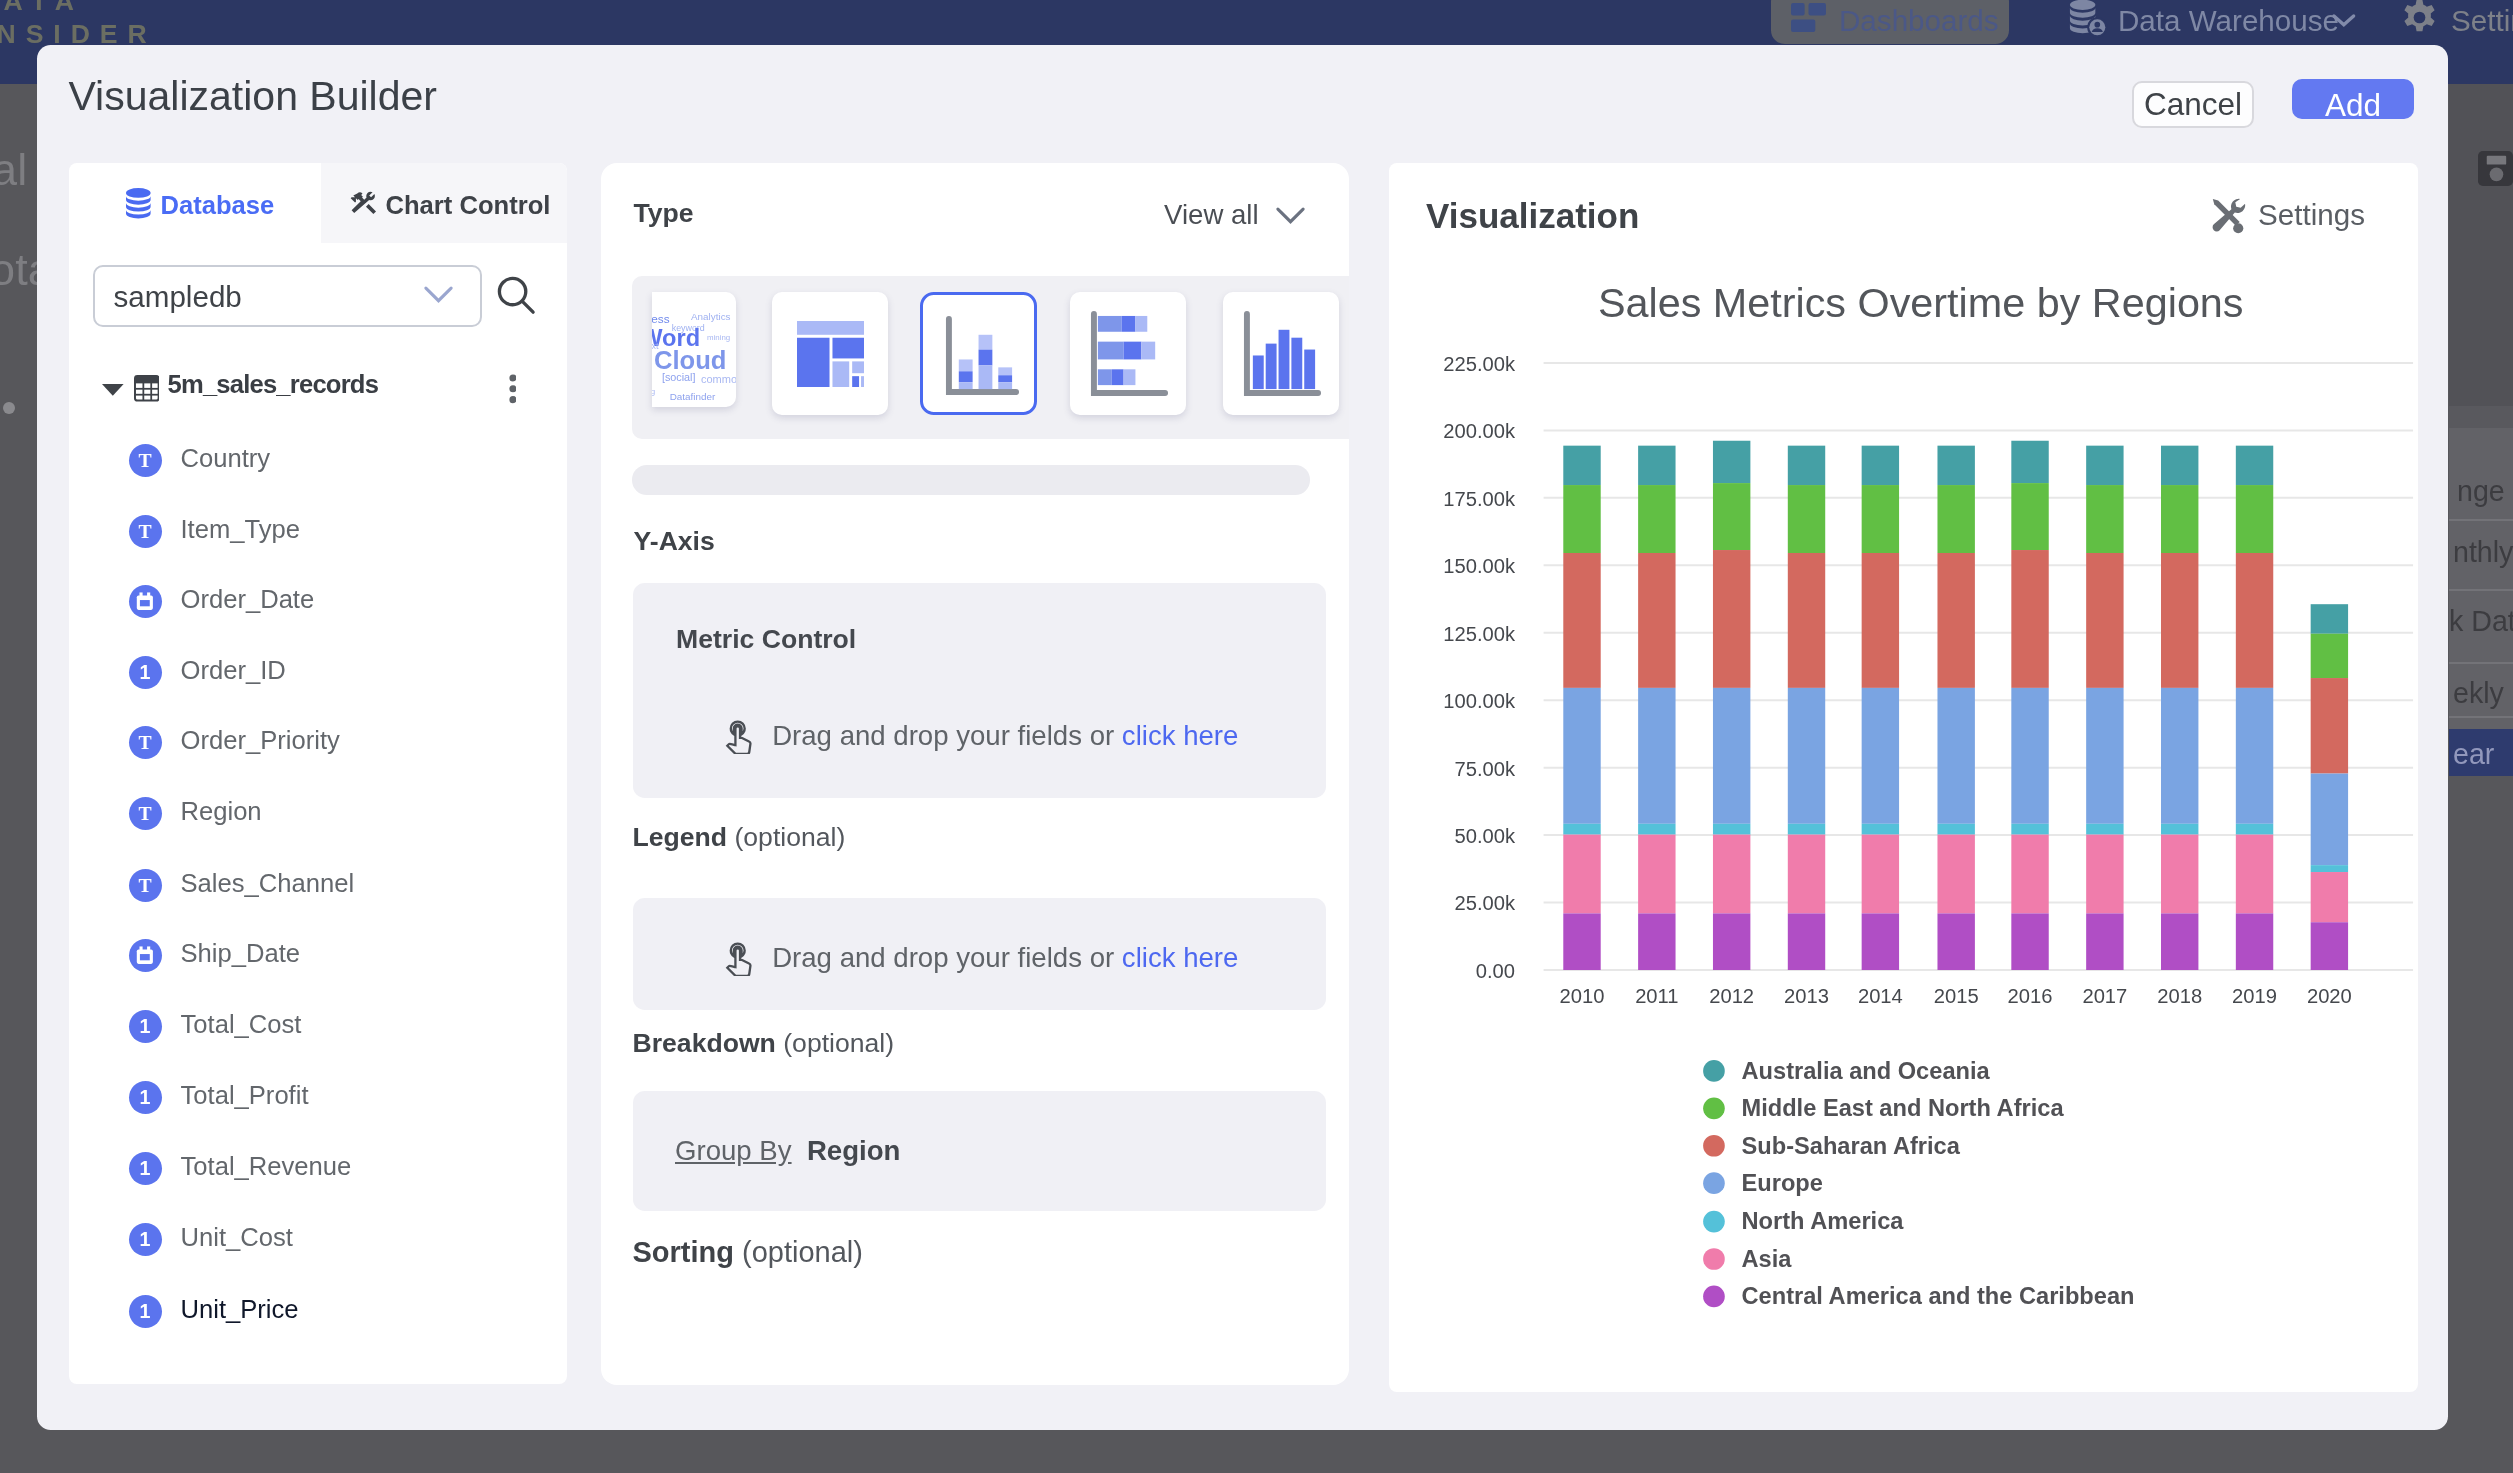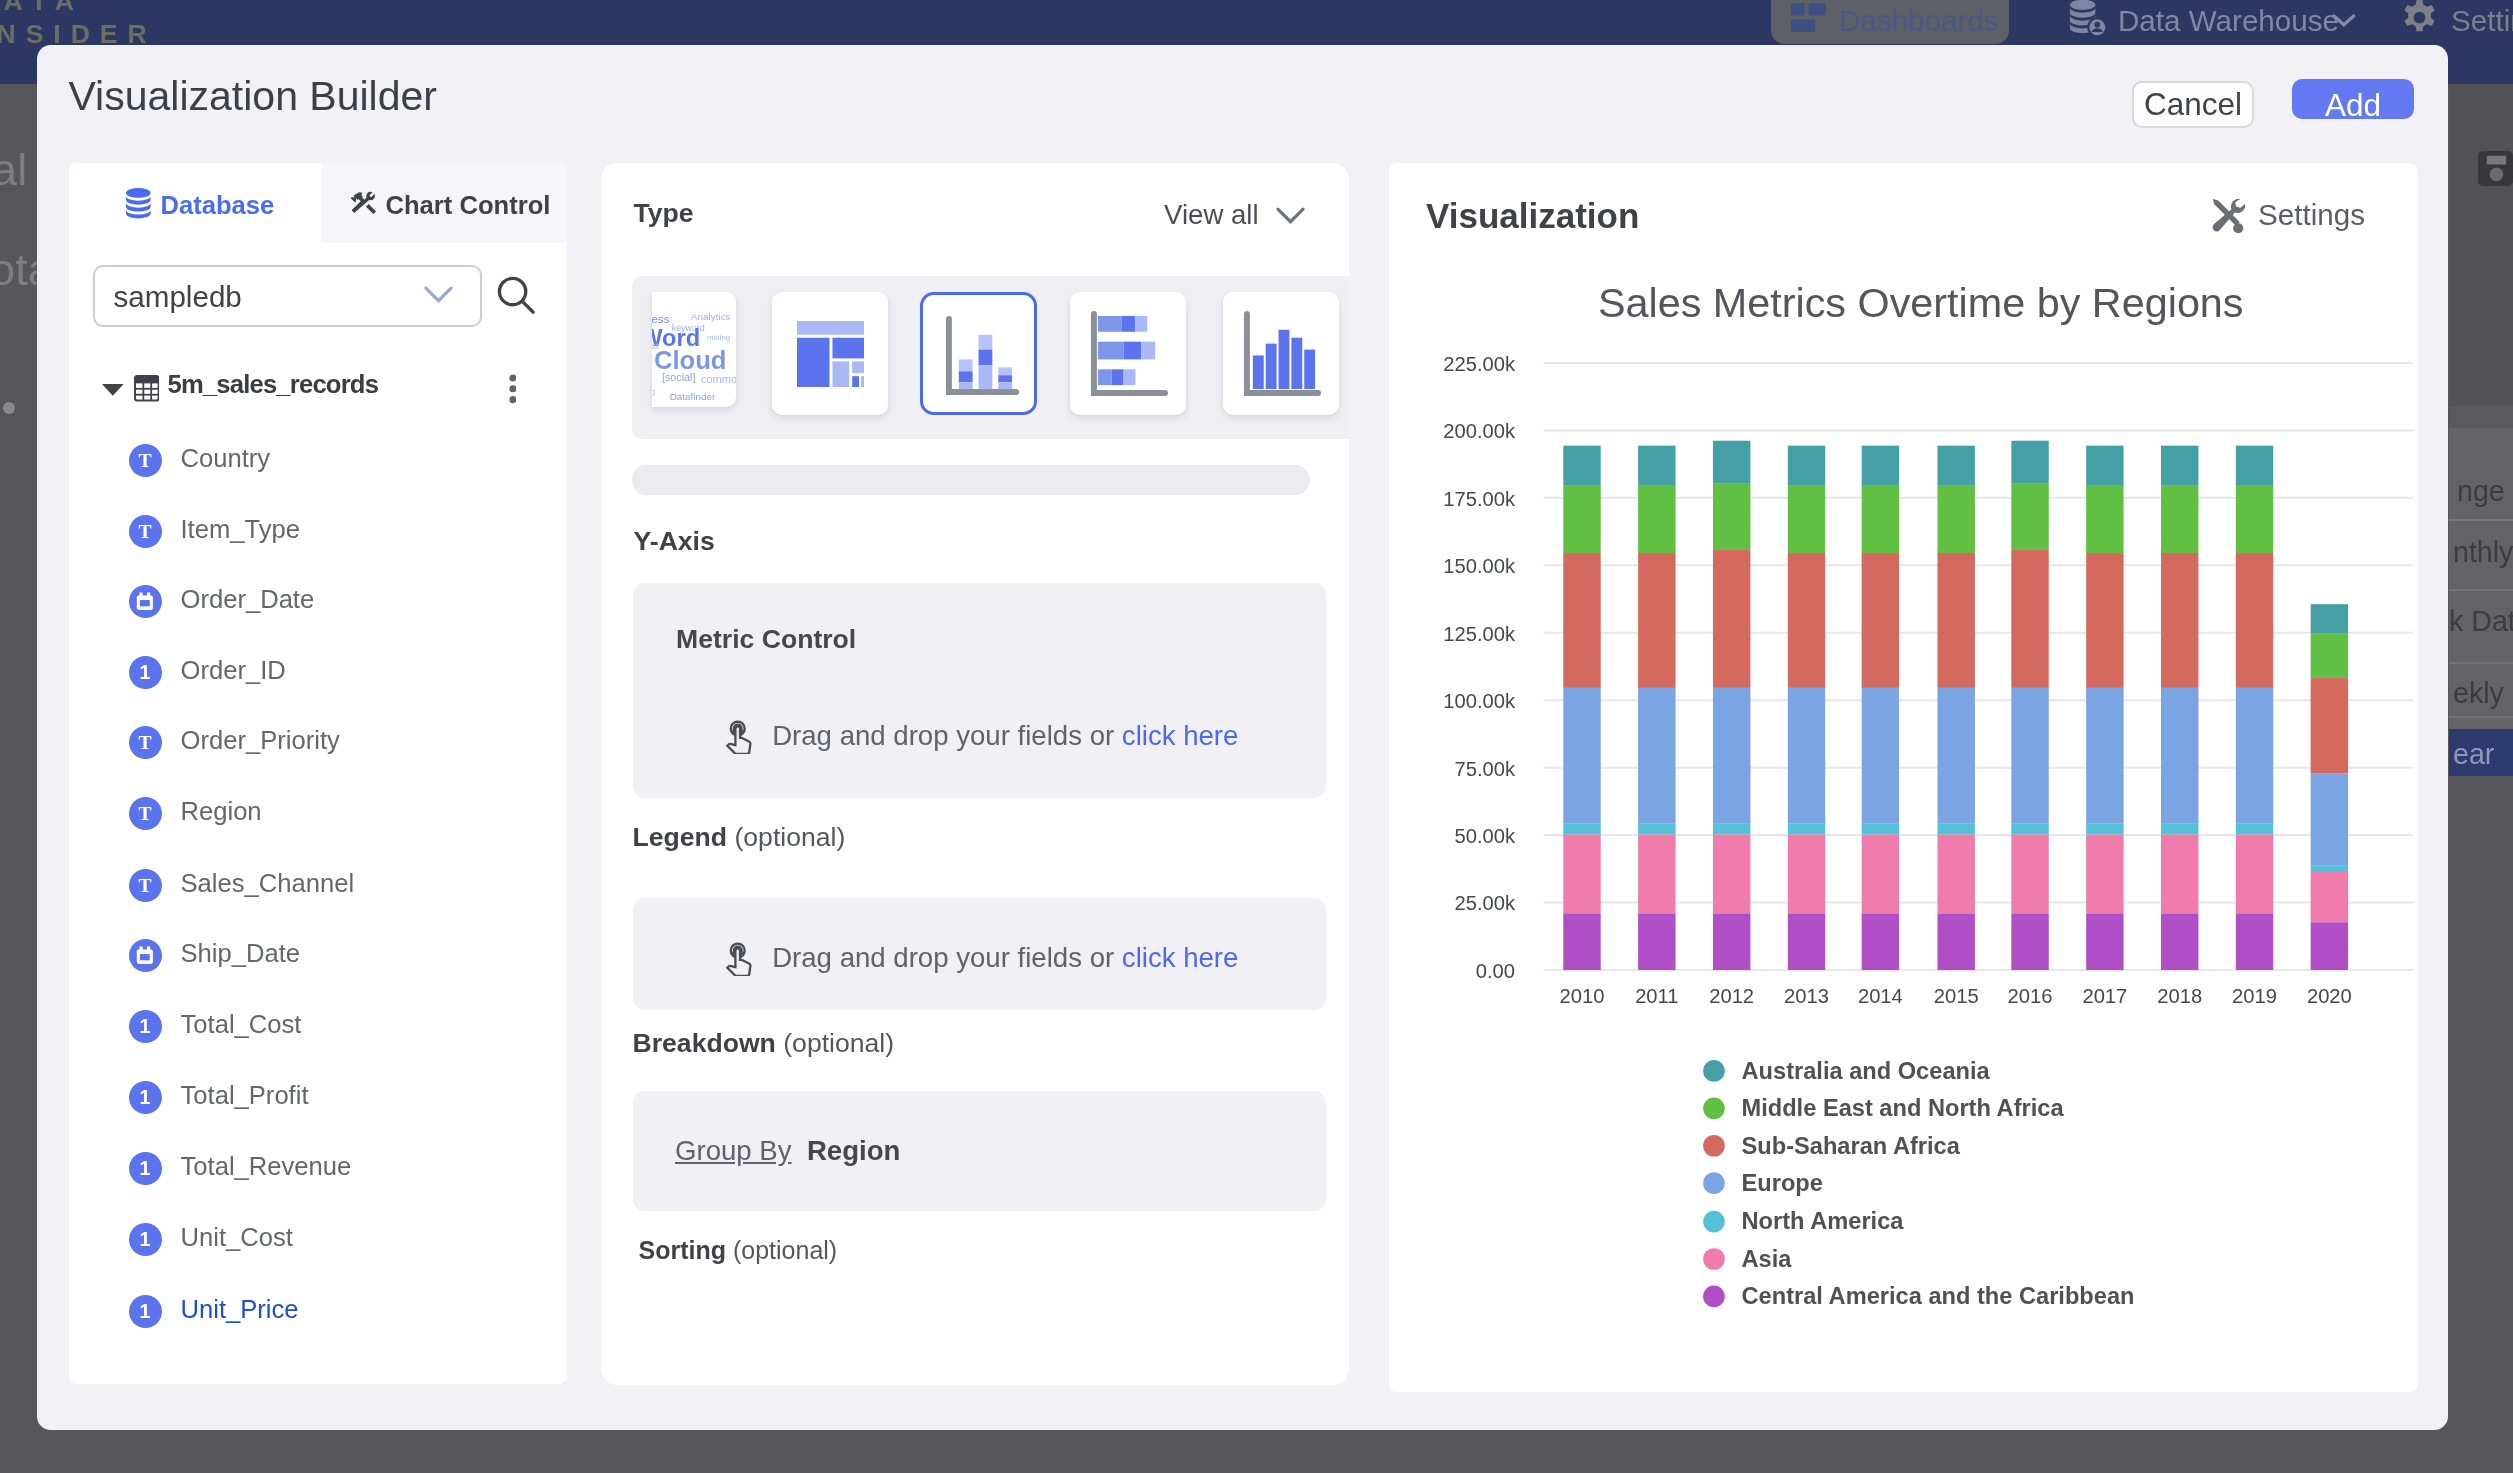--- a/index.html
+++ b/index.html
@@ -174,21 +174,21 @@
           <span style="position:absolute;left:0;top:0;width:33px;height:33px;text-align:center;line-height:33px;color:#fff;font-weight:bold;font-size:19.7px;">1</span>
         </div>
       <div class="abs" style="left:112px;top:989px;font-size:25.6px;color:#63676c;">Total_Revenue</div>
       <div class="abs" style="left:60px;top:1060px;width:33px;height:33px;border-radius:50%;background:#5b74ee;">
           <span style="position:absolute;left:0;top:0;width:33px;height:33px;text-align:center;line-height:33px;color:#fff;font-weight:bold;font-size:19.7px;">1</span>
         </div>
       <div class="abs" style="left:112px;top:1060px;font-size:25.6px;color:#63676c;">Unit_Cost</div>
       <div class="abs" style="left:60px;top:1132px;width:33px;height:33px;border-radius:50%;background:#5b74ee;">
           <span style="position:absolute;left:0;top:0;width:33px;height:33px;text-align:center;line-height:33px;color:#fff;font-weight:bold;font-size:19.7px;">1</span>
         </div>
-      <div class="abs" style="left:112px;top:1132px;font-size:25.6px;color:#1d4ed8;">Unit_Price</div>
+      <div class="abs" style="left:112px;top:1132px;font-size:25.6px;color:#0f172a;">Unit_Price</div>
     </div>
 
     <div class="abs" id="mpanel" style="left:564px;top:118px;width:748px;height:1222px;background:#ffffff;border-radius:16px;overflow:hidden;">
       <div class="abs b" style="left:32.5px;top:35px;font-size:26.6px;color:#3f4348;">Type</div>
       <div class="abs" style="left:563px;top:36px;font-size:27.6px;color:#4a4e54;">View all</div>
       <svg class="abs" style="left:673px;top:43px;" width="33" height="21.7" viewBox="0 0 34 22">
           <path d="M4 3 l13 13 13 -13" stroke="#6b7280" stroke-width="3.2" fill="none" stroke-linecap="round"></path>
         </svg>
       <div class="abs" style="left:30.5px;top:113px;width:717px;height:163px;background:#f0f0f4;border-radius:9.9px 0 0 9.9px;"></div>
 
@@ -282,21 +282,21 @@
         <svg width="37" height="37" viewBox="0 0 24 24" style="vertical-align:-8.9px;margin-right:7.9px;">
             <path fill="none" stroke="#4a4e54" stroke-width="1.5" d="M9 11.24V7.5C9 6.12 10.12 5 11.5 5S14 6.12 14 7.5v3.74c1.21-.81 2-2.18 2-3.74C16 5.01 13.99 3 11.5 3S7 5.01 7 7.5c0 1.56.79 2.93 2 3.74zm9.84 4.63l-4.54-2.26c-.17-.07-.35-.11-.54-.11H13v-6c0-.83-.67-1.5-1.5-1.5S10 6.67 10 7.5v10.74c-3.6-.76-3.54-.75-3.67-.75-.31 0-.59.13-.79.33l-.79.8 4.94 4.94c.27.27.65.44 1.06.44h6.79c.75 0 1.33-.55 1.44-1.28l.75-5.27c.01-.07.02-.14.02-.2 0-.62-.38-1.16-.91-1.38z"></path>
           </svg>
         Drag and drop your fields or <span style="color:#4d68f0;">click here</span>
       </div>
 
       <div class="abs" style="left:31.5px;top:865px;font-size:26.6px;color:#3f4348;"><span class="b">Breakdown</span> <span style="color:#53575d;">(optional)</span></div>
       <div class="abs" style="left:31.5px;top:928px;width:693px;height:120px;background:#f0f0f5;border-radius:11.8px;"></div>
       <div class="abs" style="left:74px;top:972px;font-size:27.6px;color:#5f6368;"><span style="text-decoration:underline;">Group By</span>&nbsp;&nbsp;<span class="b" style="color:#44484e;">Region</span></div>
 
-      <div class="abs" style="left:31.5px;top:1073px;font-size:25px;color:#3f4348;margin-left:6px;"><span class="b">Sorting</span> <span style="color:#53575d;">(optional)</span></div>
+      <div class="abs" style="left:31.5px;top:1073px;font-size:29px;color:#3f4348;"><span class="b">Sorting</span> <span style="color:#53575d;">(optional)</span></div>
     </div>
 
     <div class="abs" id="rpanel" style="left:1352px;top:118px;width:1029px;height:1229px;background:#ffffff;border-radius:7.9px;overflow:hidden;text-align:right;">
       <div class="abs b" style="left:37px;top:32.5px;font-size:35px;color:#3f4348;">Visualization</div>
       <svg class="abs" style="left:816px;top:31.5px;" width="43" height="43" viewBox="0 0 44 44">
         <g fill="#6a6e74">
           <path d="M8 4 l5.5 1.5 22 22 -4 4 -22-22 z"></path>
           <circle cx="34" cy="34" r="5.2"></circle>
           <path d="M36 4 a8 8 0 0 0 -9 10.5 l-18 15.5 a4.2 4.2 0 0 0 6 6 l15.5-18 a8 8 0 0 0 10.5-9 l-4.5 4 -4.5-1 -1-4.5 z"></path>
         </g>

